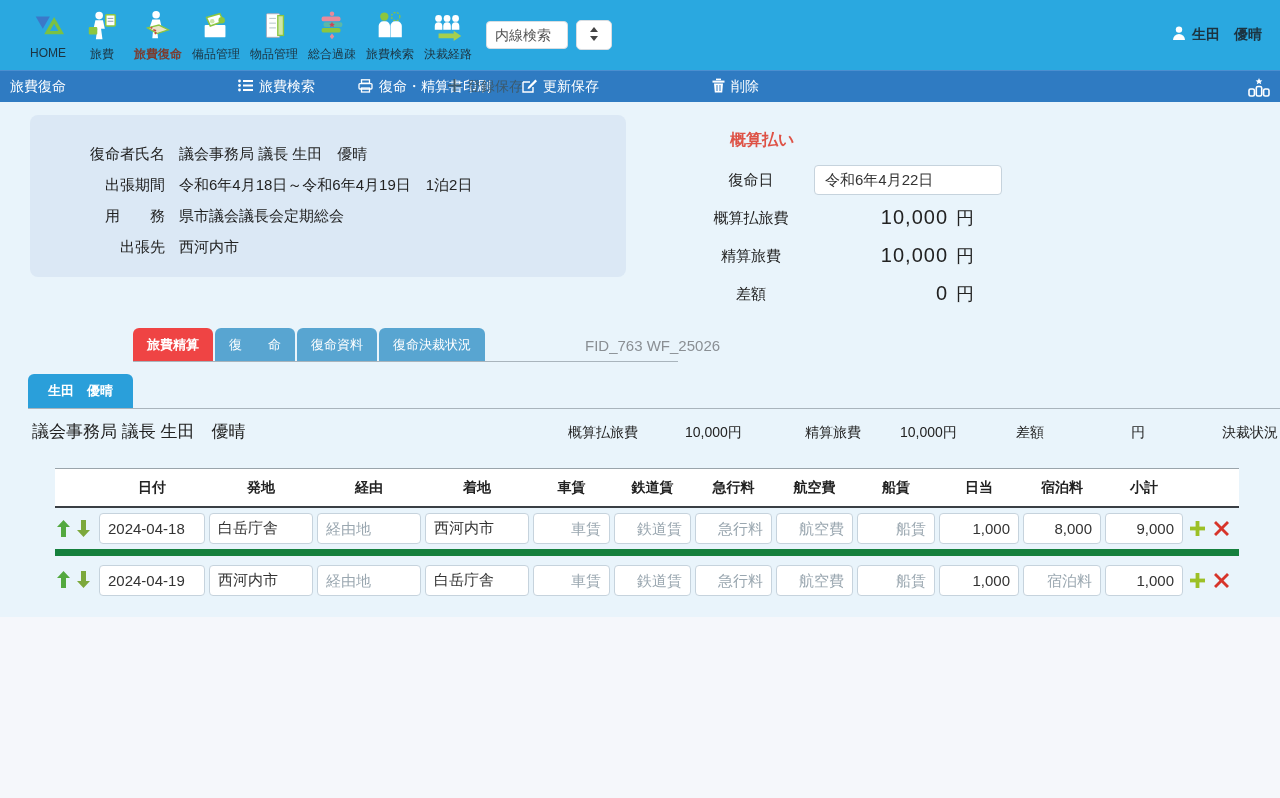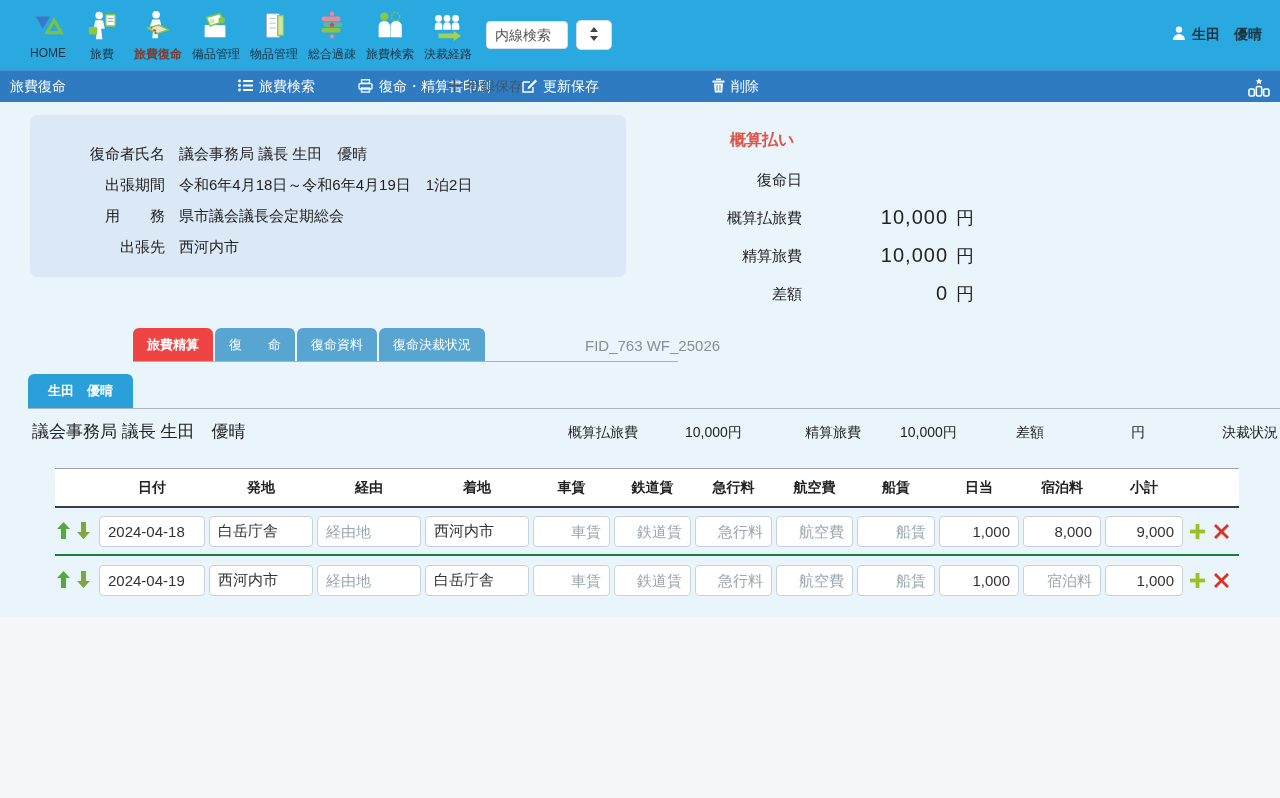--- a/index.html
+++ b/index.html
@@ -36,21 +36,21 @@
   .content { position:absolute; top:102px; left:0; width:1280px; height:515px; background:#E9F4FB; }
 
   .trip-panel { position:absolute; left:30px; top:13px; width:596px; height:162px; background:#DBE8F5; border-radius:8px; padding:24px 0 0 30px; }
   .trip-row { display:flex; height:31px; align-items:center; font-size:15px; color:#222; }
   .trip-label { width:105px; text-align:right; white-space:pre; }
   .trip-value { margin-left:14px; white-space:pre; }
 
   .advance { position:absolute; left:700px; top:28px; width:430px; }
   .adv-title { color:#DE5246; font-size:16px; font-weight:bold; margin-left:30px; margin-bottom:10px; }
   .adv-row { display:flex; align-items:center; height:38px; }
-  .adv-label { width:102px; text-align:right; font-size:15px; color:#222; }
+  .adv-label { width:102px; text-align:center; font-size:15px; color:#222; }
   .adv-input { margin-left:12px; width:188px; height:30px; border:1px solid #c6d3dd; border-radius:4px; font-size:15px; padding:0 10px; color:#333; background:#fff; font-family:inherit; }
   .adv-amount-wrap { margin-left:12px; width:160px; text-align:right; }
   .adv-amount { font-size:20px; color:#222; letter-spacing:1px; }
   .adv-unit { font-size:18px; color:#222; margin-left:8px; }
 
   
   .tabs-row { position:absolute; left:133px; top:226px; width:545px; border-bottom:1px solid #a9b4bc; display:flex; align-items:flex-end; }
   .tab { height:33px; padding:0 14px; display:flex; align-items:center; justify-content:center; border-radius:6px 6px 0 0; margin-right:2px; font-size:13px; color:#fff; background:#58A5D1; cursor:pointer; white-space:pre; }
   .tab.active { background:#ef4444; font-weight:bold; }
   .fid { position:absolute; left:585px; top:235px; font-size:15px; color:#8a8f94; white-space:nowrap; }
@@ -62,21 +62,21 @@
   .summary { position:absolute; left:0; top:316px; width:1280px; height:32px; }
   .sum-name { position:absolute; left:32px; top:2px; font-size:17px; color:#222; white-space:pre; }
   .sum-item { position:absolute; top:6px; font-size:14px; color:#222; white-space:nowrap; }
 
   
   .etable { position:absolute; left:55px; top:366px; width:1184px; }
   .ehead { display:flex; align-items:center; gap:4px; height:40px; background:#fff; border-top:1px solid #9aa4ab; border-bottom:2px solid #3a3f44; }
   .ehead .hc { text-align:center; font-size:14px; font-weight:bold; color:#222; }
   .spacer { width:40px; flex:none; }
   .trow { display:flex; align-items:center; gap:4px; height:48px; }
-  .trow.sep { border-bottom:2px solid #15803d; }
+  .trow.sep { border-bottom:7px solid #15803d; }
   .row-arrows { width:40px; flex:none; display:flex; gap:4px; align-items:center; }
   .arrow-btn { background:none; border:none; padding:0; cursor:pointer; width:16px; height:18px; }
   .c { height:31px; border:1px solid #c6d3dd; border-radius:4px; background:#fff; font-size:15px; color:#333; padding:0 8px; font-family:inherit; flex:none; }
   .c::placeholder { color:#9aa7b0; }
   .c.num { text-align:right; }
   .w-date{width:106px;} .w-place{width:104px;} .w-fare{width:77px;} .w-ship{width:78px;} .w-daily{width:80px;} .w-lodg{width:78px;} .w-sub{width:78px;}
   .act-btn { background:none; border:none; padding:0; cursor:pointer; width:20px; height:20px; display:flex; align-items:center; justify-content:center; }
 
   .footer { position:absolute; top:617px; left:0; width:1280px; height:181px; background:#F5F7FB; }
 </style>
@@ -293,20 +293,21 @@
       <div class="trip-row">
         <span class="trip-label">出張先</span>
         <span class="trip-value">西河内市</span>
       </div>
     </section>
 
     <section class="advance">
       <div class="adv-title">概算払い</div>
       <div class="adv-row">
         <span class="adv-label">復命日</span>
+        <input class="adv-input" type="text" value="令和6年4月22日" style="">
       </div>
       <div class="adv-row">
         <span class="adv-label">概算払旅費</span>
         <span class="adv-amount-wrap"><span class="adv-amount">10,000</span><span class="adv-unit">円</span></span>
       </div>
       <div class="adv-row">
         <span class="adv-label">精算旅費</span>
         <span class="adv-amount-wrap"><span class="adv-amount">10,000</span><span class="adv-unit">円</span></span>
       </div>
       <div class="adv-row">

